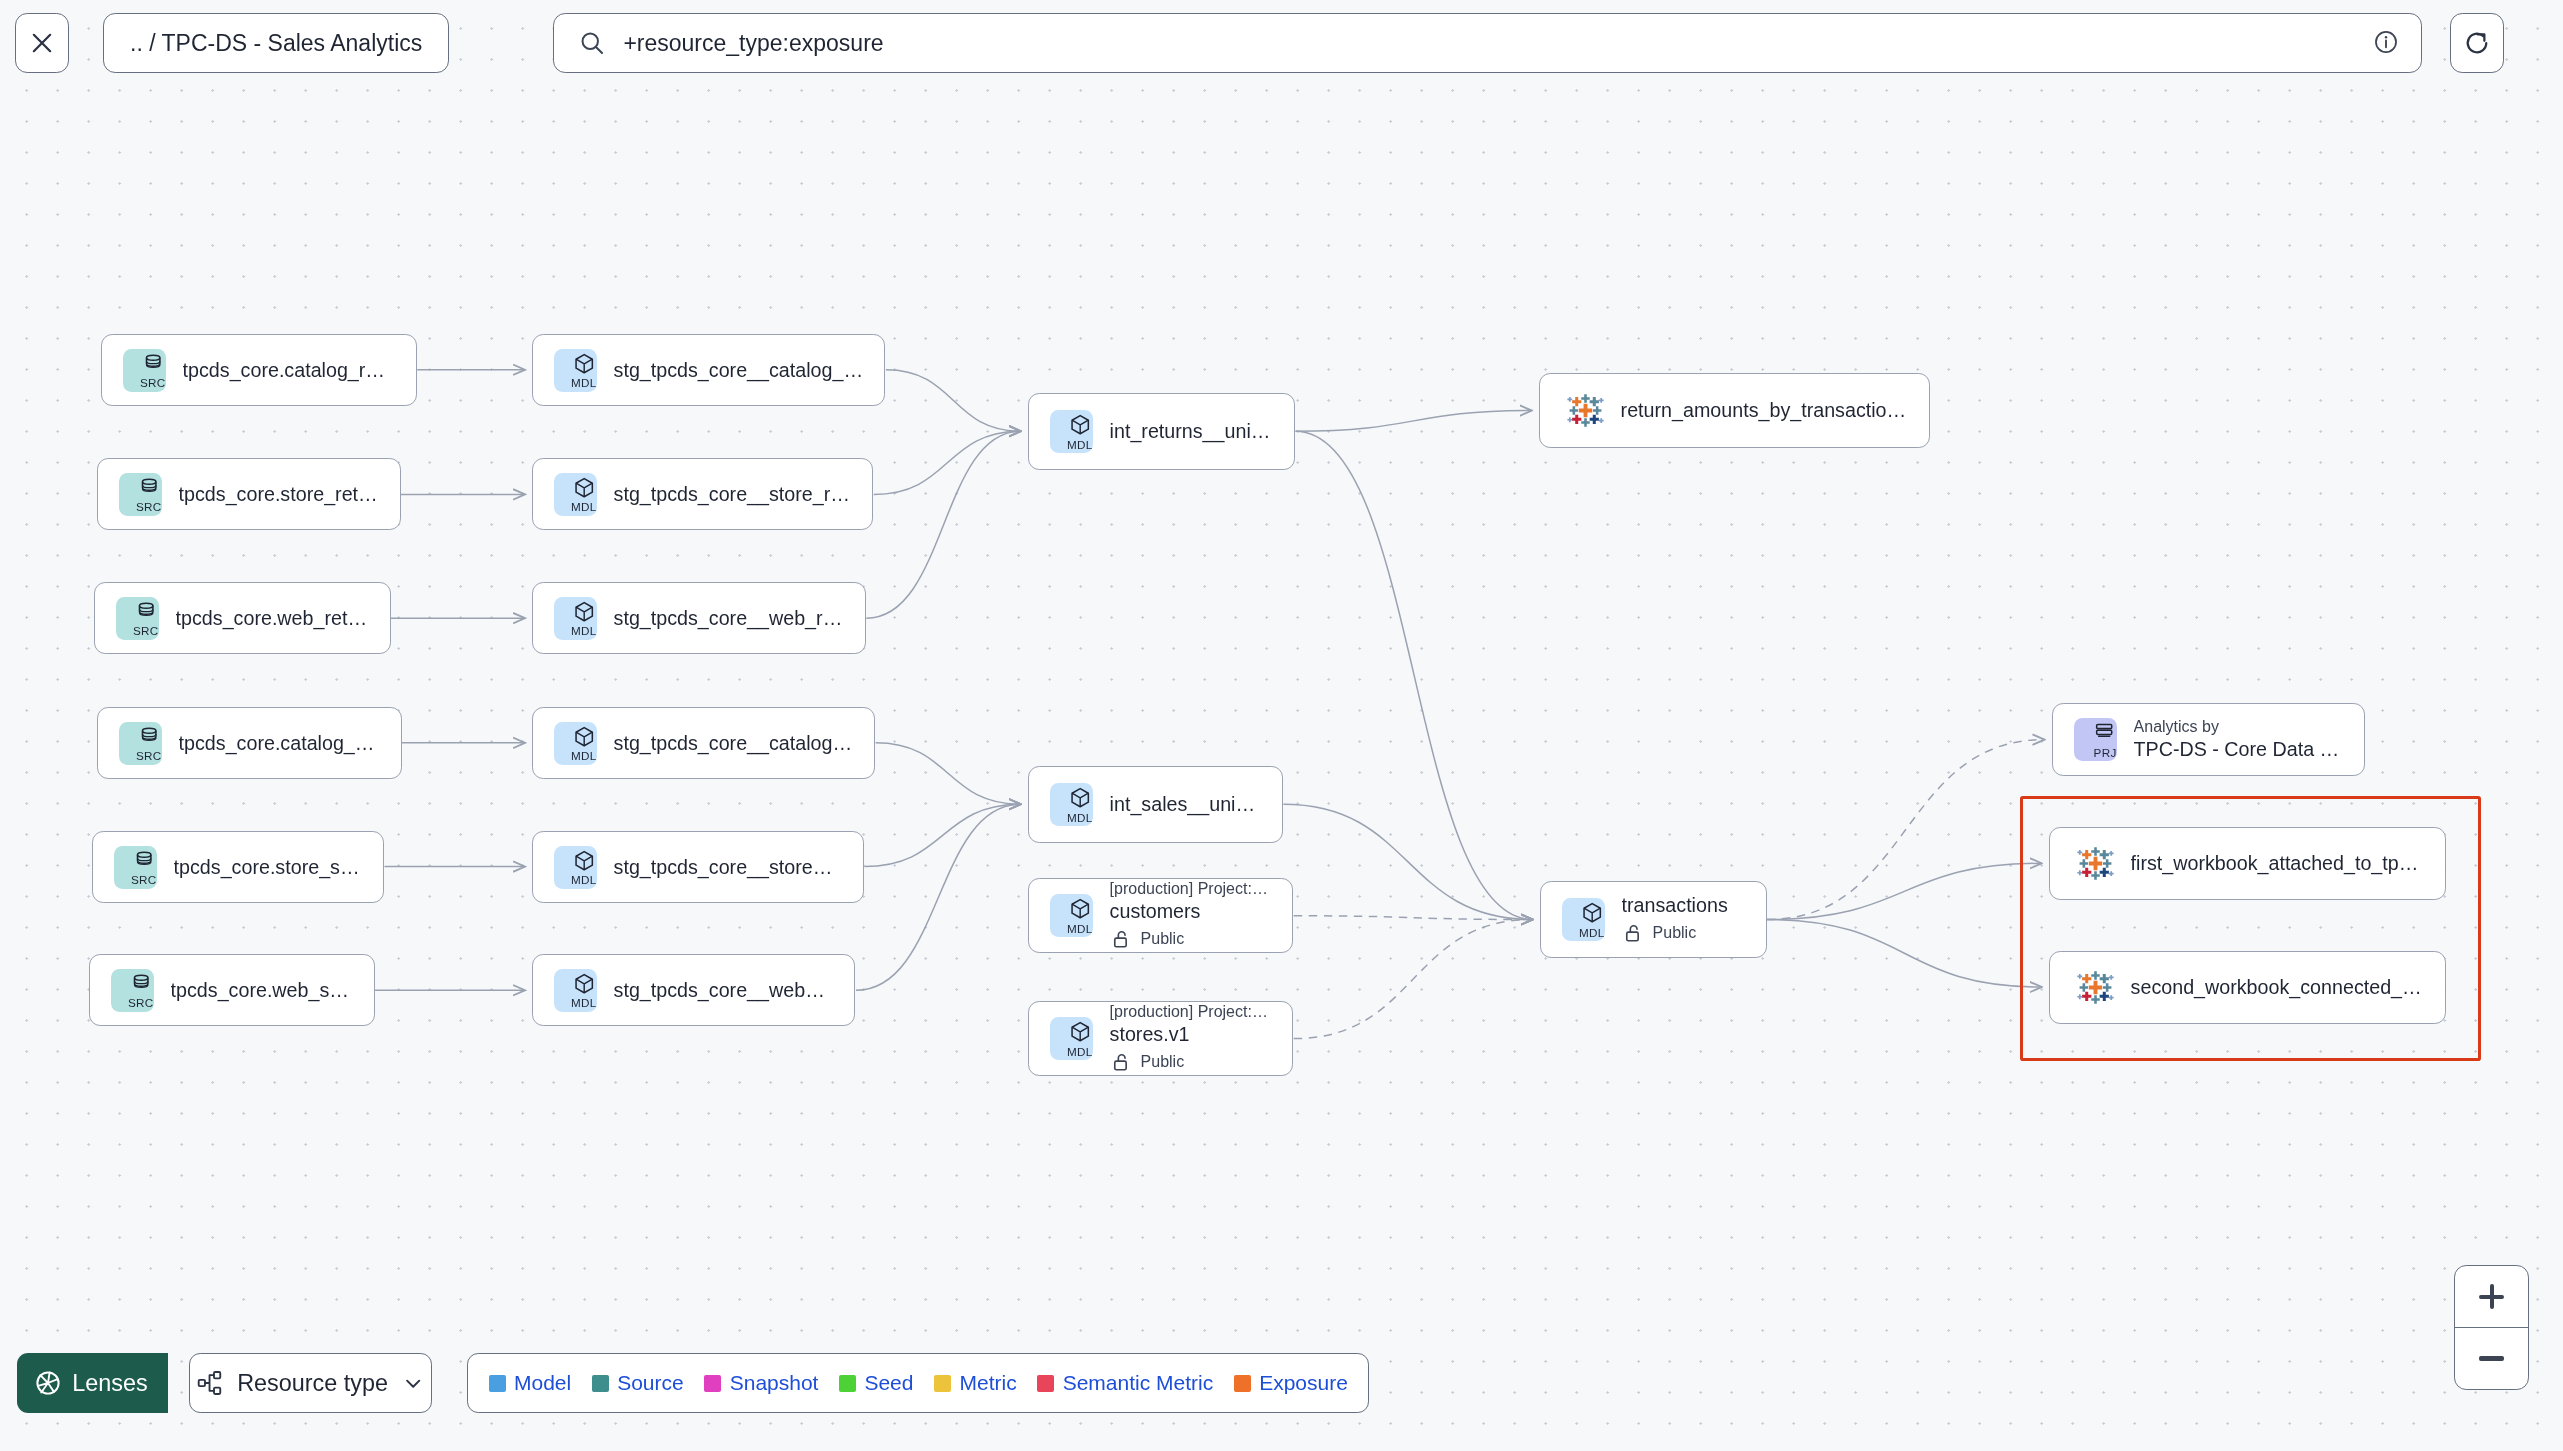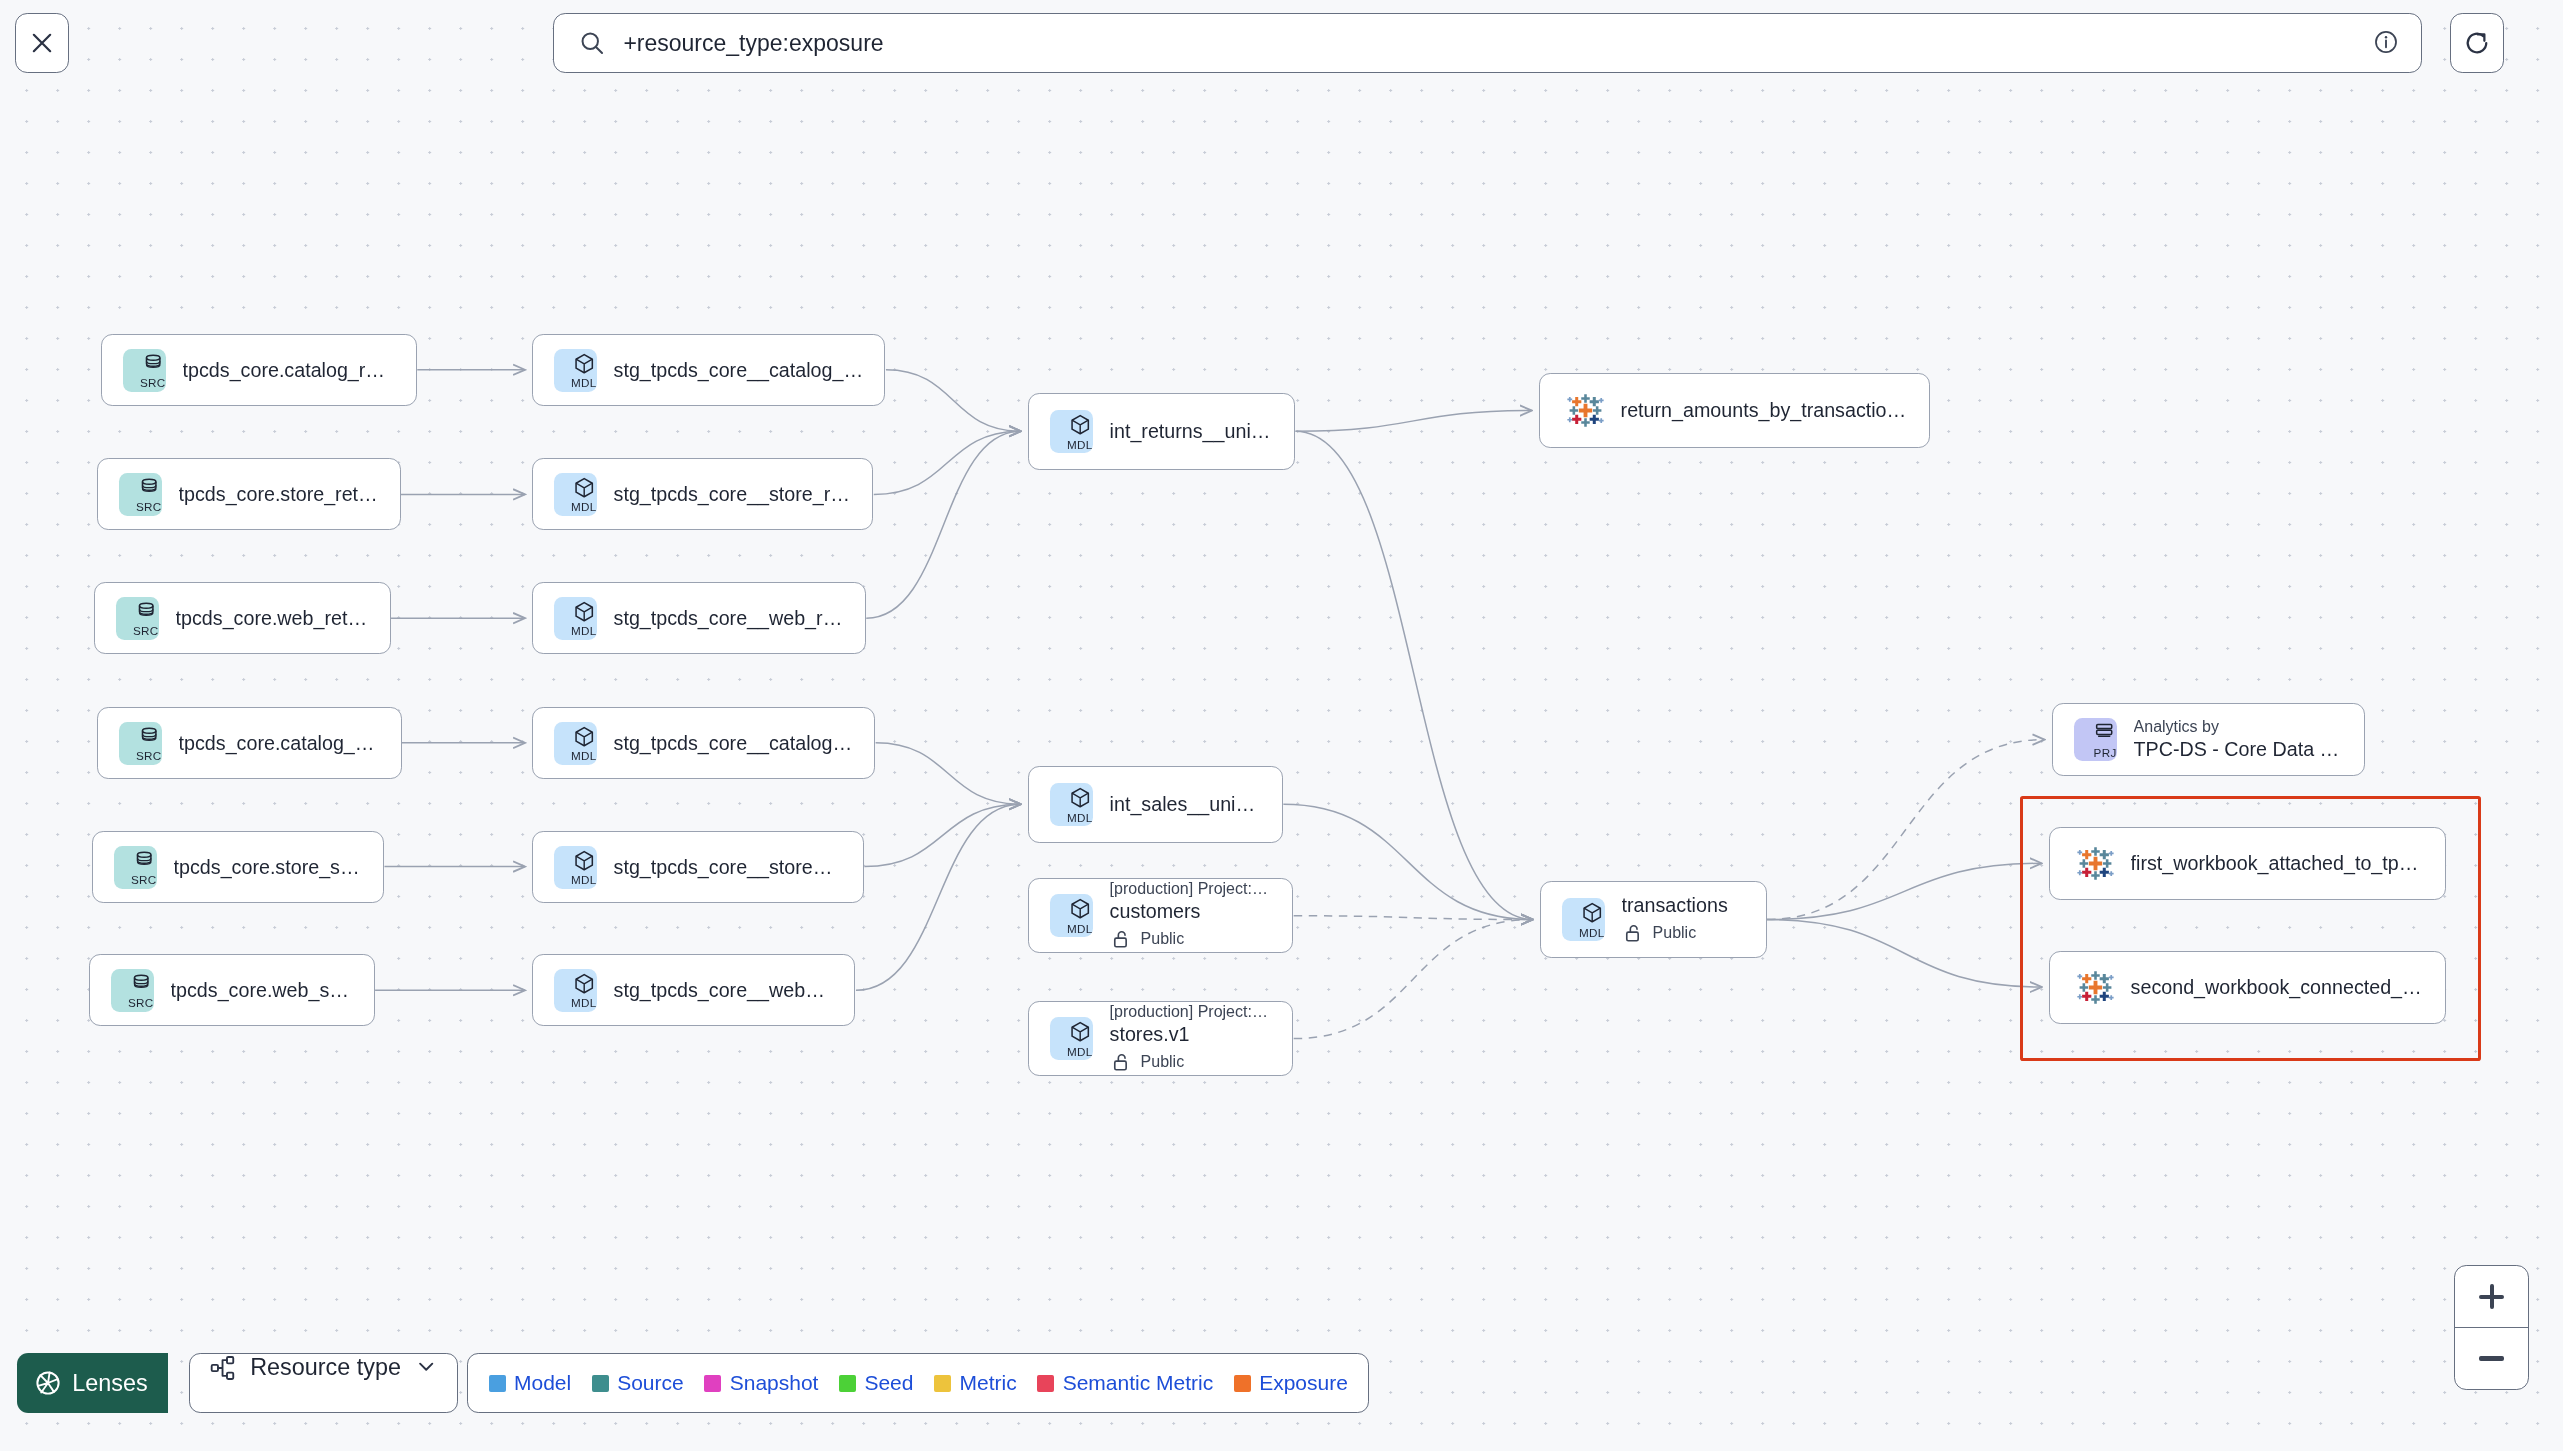--- a/index.html
+++ b/index.html
@@ -141,22 +141,22 @@
     display: flex; align-items: center; gap: 10.3px;
     padding: 0 20.6px 0 17px;
     color: #ffffff; font-size: 23.4px;
     cursor: pointer;
   }
   #resource-type-btn {
     background: #ffffff;
     border: 1.5px solid #666f80;
     border-radius: 11.2px;
     margin-left: -11.2px;
-    display: flex; align-items: flex-start; gap: 13px;
-    padding: 0 19px;
+    display: flex; align-items: center; gap: 13px;
+    padding: 0 6px;
     color: #1f2533; font-size: 23.4px;
     cursor: pointer;
   }
   #legend {
     position: absolute; left: 467px; top: 1353px;
     height: 60px;
     background: #ffffff;
     border: 1.5px solid #666f80;
     border-radius: 11.2px;
     display: flex; align-items: center;
@@ -549,20 +549,23 @@
   <div id="highlight-box" style="left: 2020px; top: 796px; width: 461px; height: 265px; border-color: rgb(217, 58, 24);"></div>
 
   <div class="topbar">
 
     <div id="close-btn" class="btn-square">
       <svg width="28" height="28" viewBox="0 0 24 24">
         <path d="M5 5 L19 19 M19 5 L5 19" stroke="#2b3244" stroke-width="1.9" fill="none" stroke-linecap="round"></path>
       </svg>
     </div>
 
+    <div id="breadcrumb">
+      <span>.. / TPC-DS - Sales Analytics</span>
+    </div>
 
     <div id="searchbar">
       <span class="sicon">
         <svg width="28" height="28" viewBox="0 0 24 24">
           <circle cx="10.5" cy="10.5" r="6.6" fill="none" stroke="#3c4454" stroke-width="1.7"></circle>
           <path d="M15.4 15.4 L20.6 20.6" stroke="#3c4454" stroke-width="1.7" stroke-linecap="round"></path>
         </svg>
       </span>
       <input id="search-input" type="text" spellcheck="false" placeholder="Search lineage" value="+resource_type:exposure" style="">
       <span id="info-icon">

